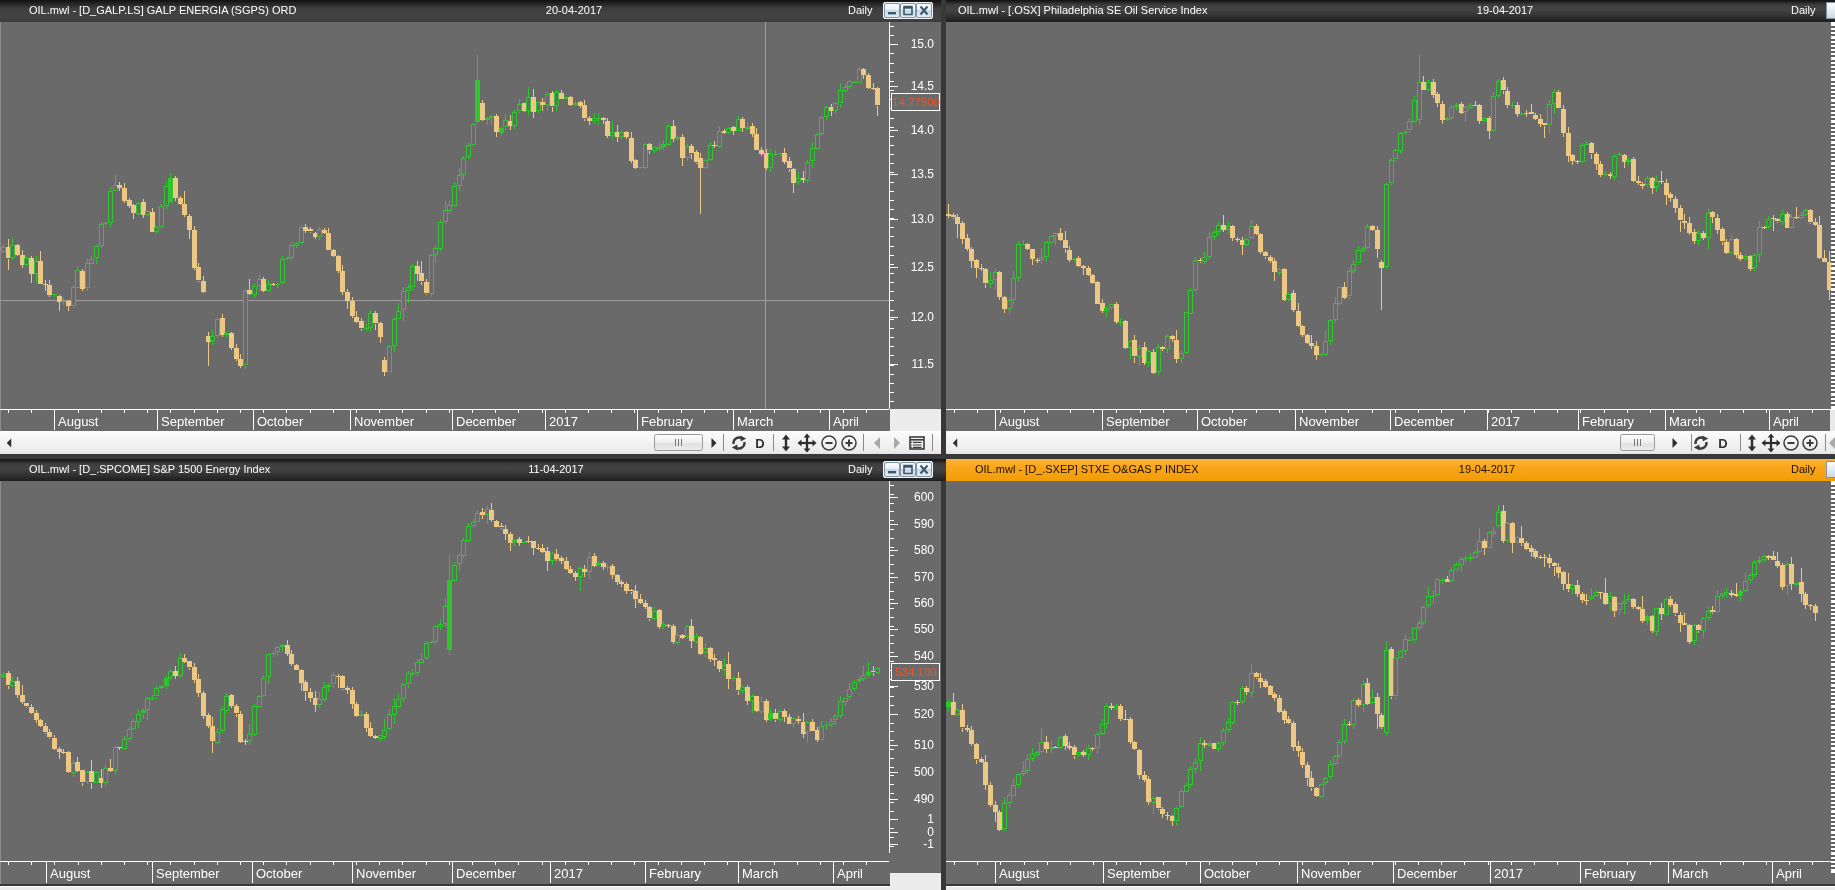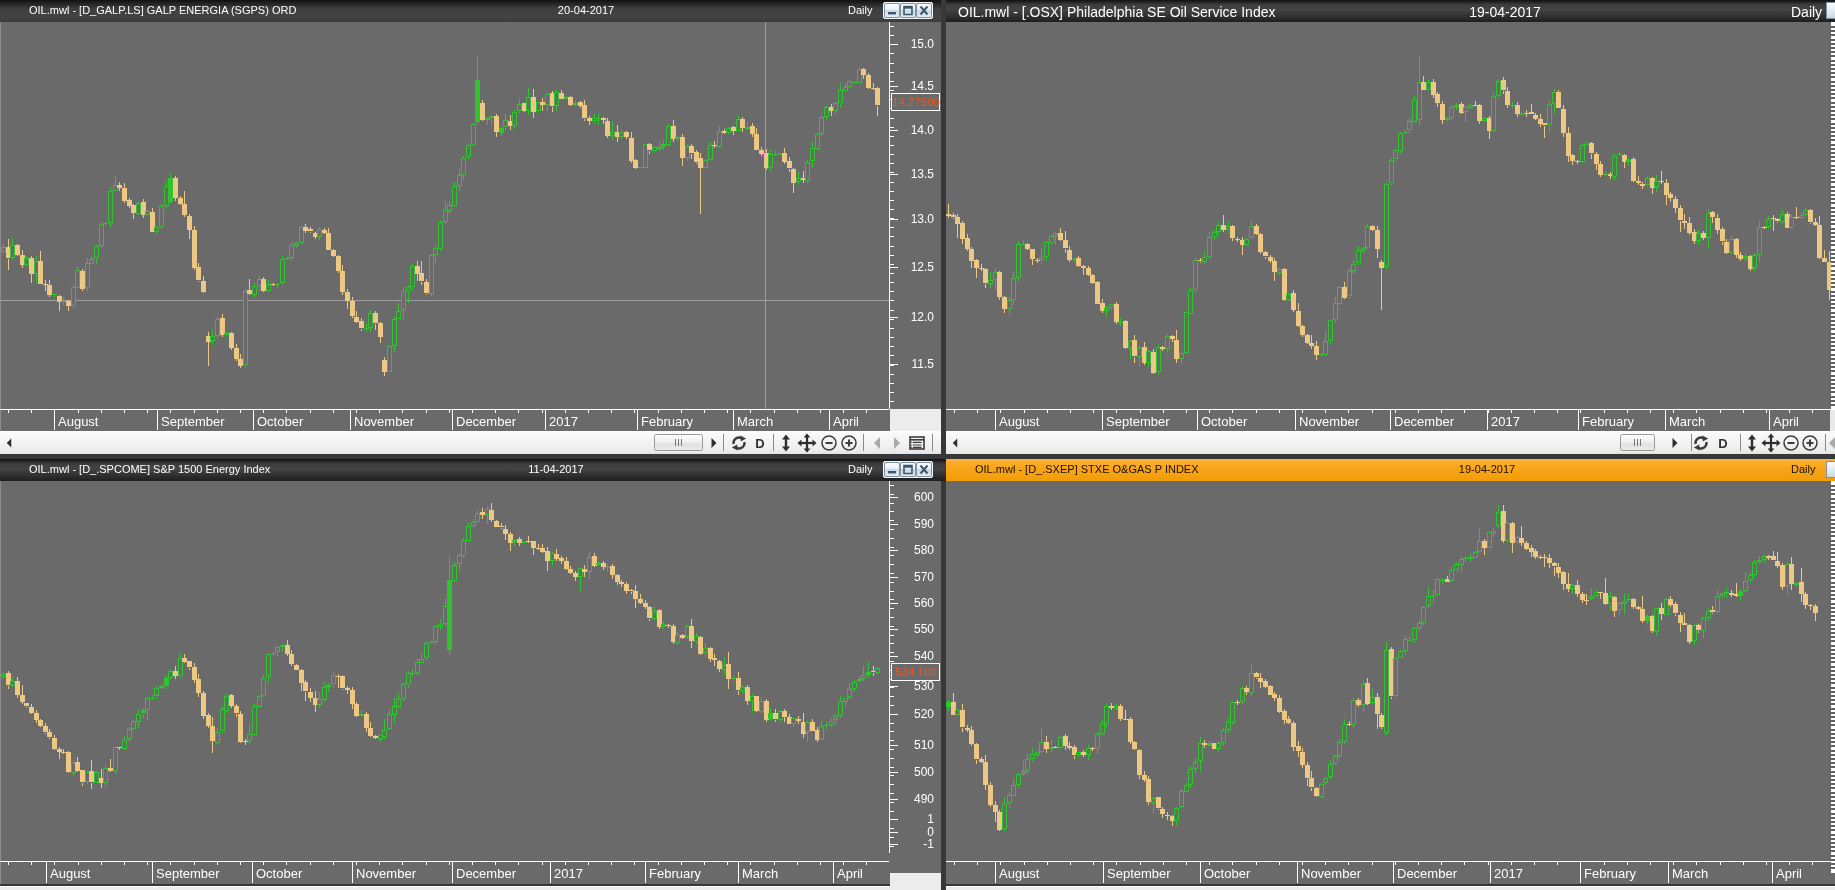--- a/index.html
+++ b/index.html
@@ -10,32 +10,32 @@
 <linearGradient id="gthumb" x1="0" y1="0" x2="0" y2="1">
 <stop offset="0" stop-color="#FDFDFD"></stop>
         <stop offset="0.5" stop-color="#EFEFEF"></stop>
         <stop offset="0.55" stop-color="#E2E2E2"></stop>
         <stop offset="1" stop-color="#EAEAEA"></stop>
 </linearGradient>
     </defs>
   </svg>
 <div style="position:absolute;left:0px;top:0px;width:941px;height:38px;background:linear-gradient(180deg,#111 0%,#3E3E3E 22%,#434343 45%,#303030 75%,#1E1E1E 100%);color:#fff;font-size:11px;">
     <span style="position:absolute;left:29px;top:4px;white-space:nowrap;">OIL.mwl - [D_GALP.LS] GALP ENERGIA (SGPS) ORD</span>
-    <span style="position:absolute;left:586px;top:4px;transform:translateX(-50%);">20-04-2017</span>
+    <span style="position:absolute;left:574px;top:4px;transform:translateX(-50%);">20-04-2017</span>
     <span style="position:absolute;left:848px;top:4px;">Daily</span>
   </div>
 <div style="position:absolute;left:883px;top:2px;background:#DCE5EC;border:1px solid #F2F6F9;border-radius:2px;padding:0;line-height:0;"><span style="display:inline-block;width:16px;height:15px;border:1px solid #7E93A4;border-radius:2px;background:linear-gradient(180deg,#FDFEFF 0%,#E9F0F6 45%,#CBD9E4 50%,#E4EBF2 100%);margin:0;vertical-align:top;box-sizing:border-box;position:relative;"><svg width="14" height="13" viewBox="0 0 14 13">
         <rect x="3" y="8" width="8" height="2.4" fill="#3A576B"></rect>
       </svg></span><span style="display:inline-block;width:16px;height:15px;border:1px solid #7E93A4;border-radius:2px;background:linear-gradient(180deg,#FDFEFF 0%,#E9F0F6 45%,#CBD9E4 50%,#E4EBF2 100%);margin:0;vertical-align:top;box-sizing:border-box;position:relative;"><svg width="14" height="13" viewBox="0 0 14 13">
         <path d="M3 2.5h8v8H3z" fill="none" stroke="#3A576B" stroke-width="1.6"></path>
         <path d="M3 3.6h8" stroke="#3A576B" stroke-width="2.2"></path>
       </svg></span><span style="display:inline-block;width:16px;height:15px;border:1px solid #7E93A4;border-radius:2px;background:linear-gradient(180deg,#FDFEFF 0%,#E9F0F6 45%,#CBD9E4 50%,#E4EBF2 100%);margin:0;vertical-align:top;box-sizing:border-box;position:relative;"><svg width="14" height="13" viewBox="0 0 14 13">
         <path d="M3.5 2.5l7 8M10.5 2.5l-7 8" stroke="#3A576B" stroke-width="2"></path>
       </svg></span></div>
-<div style="position:absolute;left:946px;top:0px;width:889px;height:22px;background:linear-gradient(180deg,#111 0%,#3E3E3E 22%,#434343 45%,#303030 75%,#1E1E1E 100%);color:#fff;font-size:14px;">
+<div style="position:absolute;left:946px;top:0px;width:889px;height:22px;background:linear-gradient(180deg,#111 0%,#3E3E3E 22%,#434343 45%,#303030 75%,#1E1E1E 100%);color:#fff;font-size:11px;">
     <span style="position:absolute;left:12px;top:4px;white-space:nowrap;">OIL.mwl - [.OSX] Philadelphia SE Oil Service Index</span>
     <span style="position:absolute;left:559px;top:4px;transform:translateX(-50%);">19-04-2017</span>
     <span style="position:absolute;left:845px;top:4px;">Daily</span>
   </div>
 <div style="position:absolute;left:1826px;top:2px;width:9px;height:15px;border:1px solid #7E93A4;border-right:none;background:linear-gradient(180deg,#FDFEFF,#CBD9E4);"></div>
 <div style="position:absolute;left:0px;top:459px;width:941px;height:22px;background:linear-gradient(180deg,#111 0%,#3E3E3E 22%,#434343 45%,#303030 75%,#1E1E1E 100%);color:#fff;font-size:11px;padding-left:13px;">
     <span style="position:absolute;left:29px;top:4px;white-space:nowrap;">OIL.mwl - [D_.SPCOME] S&amp;P 1500 Energy Index</span>
     <span style="position:absolute;left:556px;top:4px;transform:translateX(-50%);">11-04-2017</span>
     <span style="position:absolute;left:848px;top:4px;">Daily</span>
   </div>

